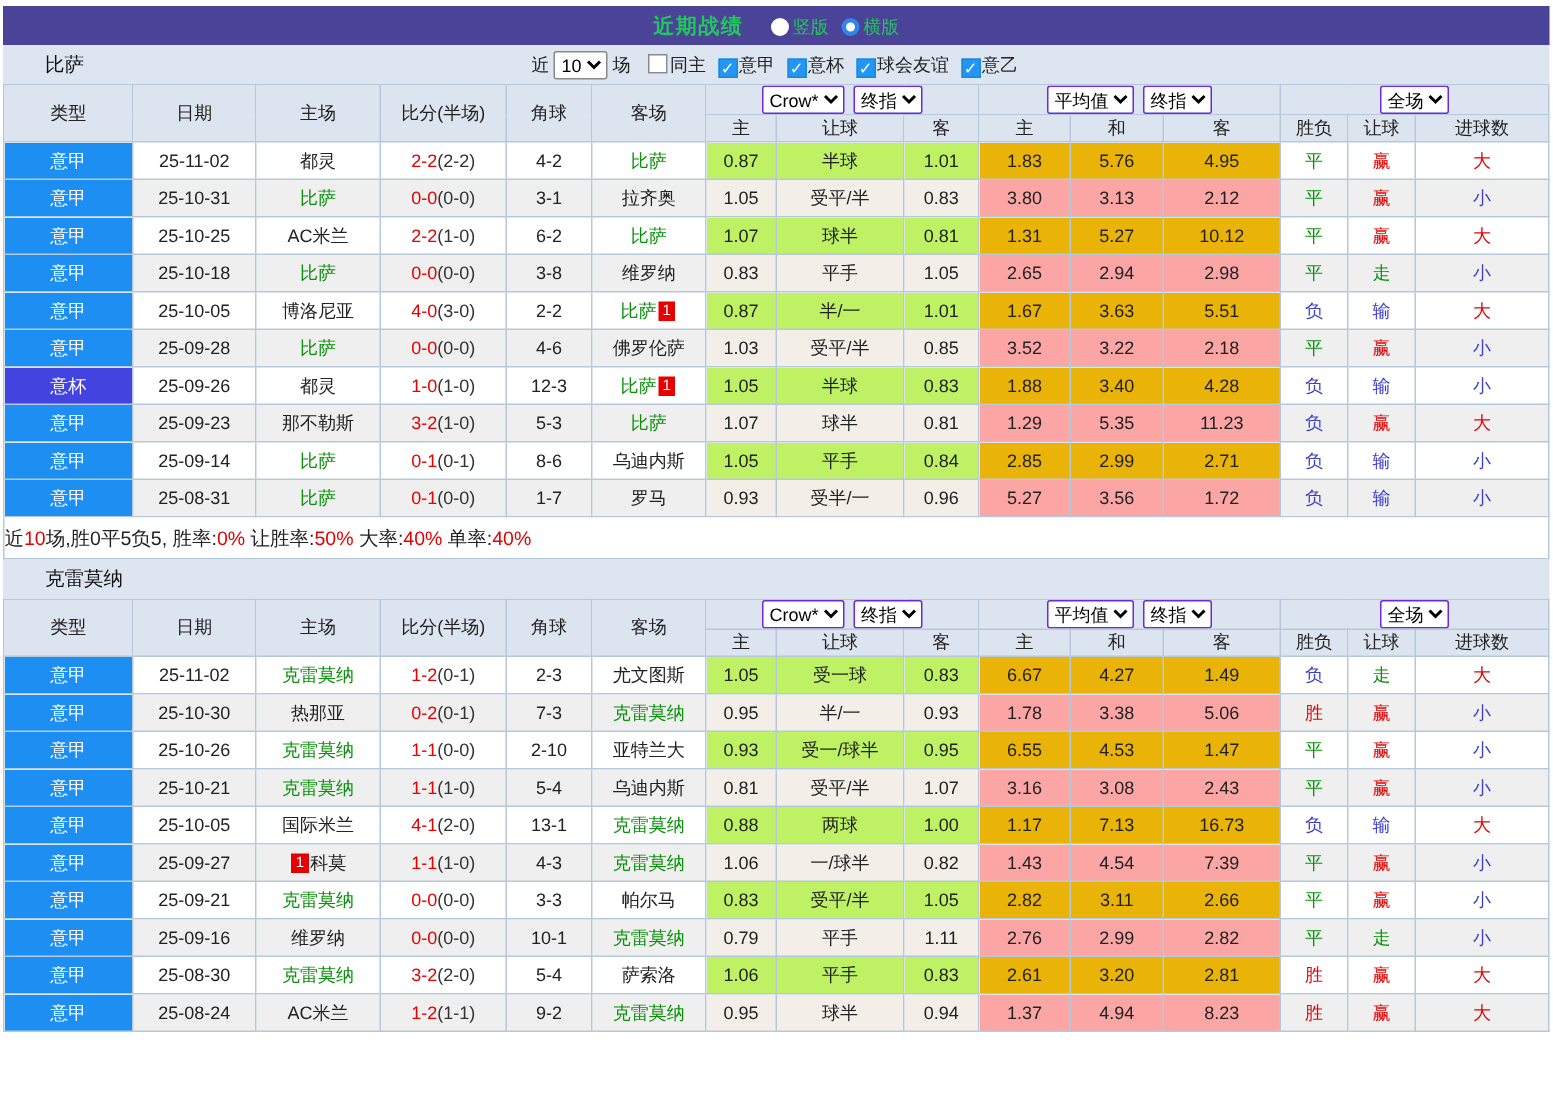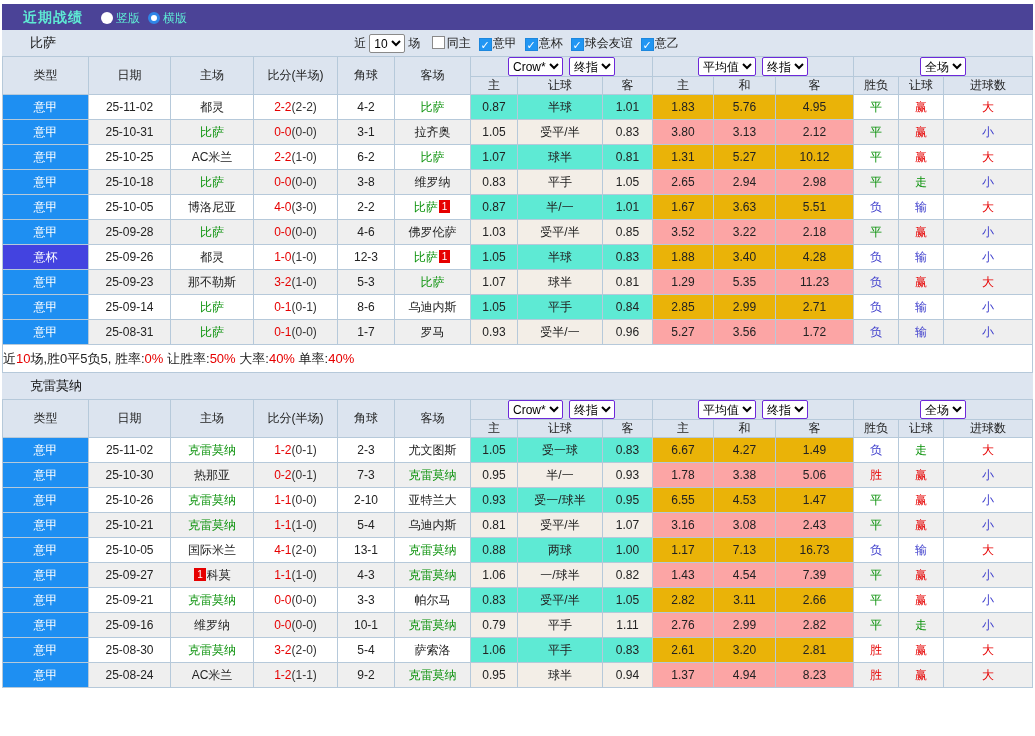--- a/index.html
+++ b/index.html
@@ -6,22 +6,22 @@
   html,body { background:#fff; }
   body {
     width:1035px; height:736px; overflow:hidden;
     font-family:"Liberation Sans","DejaVu Sans",sans-serif;
     font-size:12px; color:#222;
   }
   .page { padding:4px 2px 0 2px; }
 
   
   .title-bar {
-    height:26px; line-height:26px; background:#4b4397; color:#5eead4;
-    margin-bottom:0;padding-left:21px;
+    height:26px; line-height:26px; background:#4b4397; color:#22c55e;
+    text-align:center; margin-bottom:0;
   }
   .title-text { font-weight:bold; font-size:14px; letter-spacing:1px; }
   .radio-group { margin-left:10px; font-size:12px; }
   .radio {
     display:inline-block; width:12px; height:12px; border-radius:50%;
     background:#fff; vertical-align:-2px; margin:0 3px 0 8px;
   }
   .radio.sel { border:3px solid #2f86e8; background:#fff; }
 
   
@@ -48,21 +48,21 @@
     white-space:nowrap; font-size:12px; font-weight:normal;
   }
   thead th { background:#dce4ef; color:#222; }
   thead tr.group-row th { height:20px; }
   thead tr.sub-row th { height:17px; }
   thead select { font-size:12px; height:19px; border:1px solid #6d28d9; background:#fff; border-radius:2px; margin:0 3px; }
   tbody td { height:25px; background:#fff; }
   tbody tr.even td { background:#efefef; }
   td.c-type { background:#1e8ff2 !important; color:#fff; }
   td.c-type.cup { background:#4343e0 !important; }
-  tbody tr.odd  td.c-odds { background:#5eead4; }
+  tbody tr.odd  td.c-odds { background:#bef264; }
   tbody tr.even td.c-odds { background:#f3eee7; }
   tbody tr.odd  td.c-avg { background:#eab308; }
   tbody tr.even td.c-avg { background:#fca5a5; }
   .t-green { color:#099109; }
   .ft { color:#e60000; }
   .ht { color:#333; }
   .badge {
     display:inline-block; background:#e60000; color:#fff; font-size:10px;
     line-height:13px; padding:0 3px; margin:0 1px; vertical-align:1px;
   }

